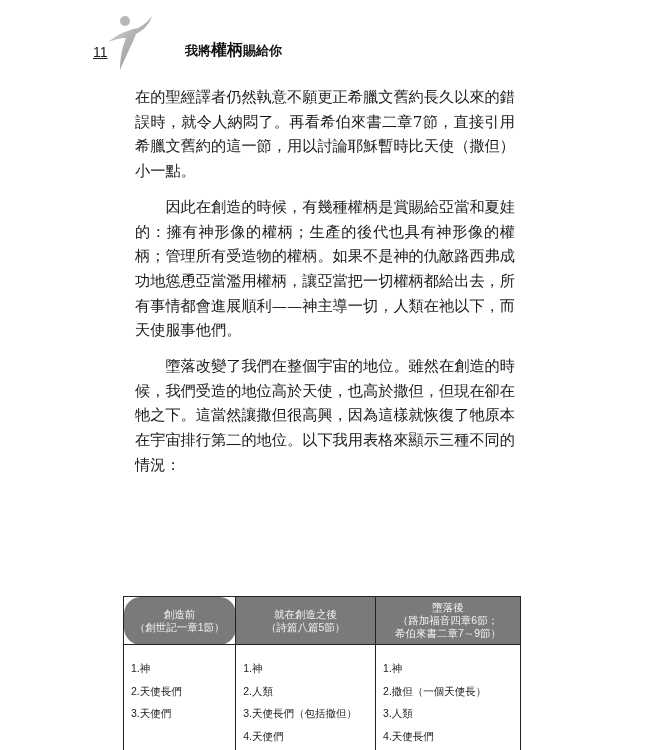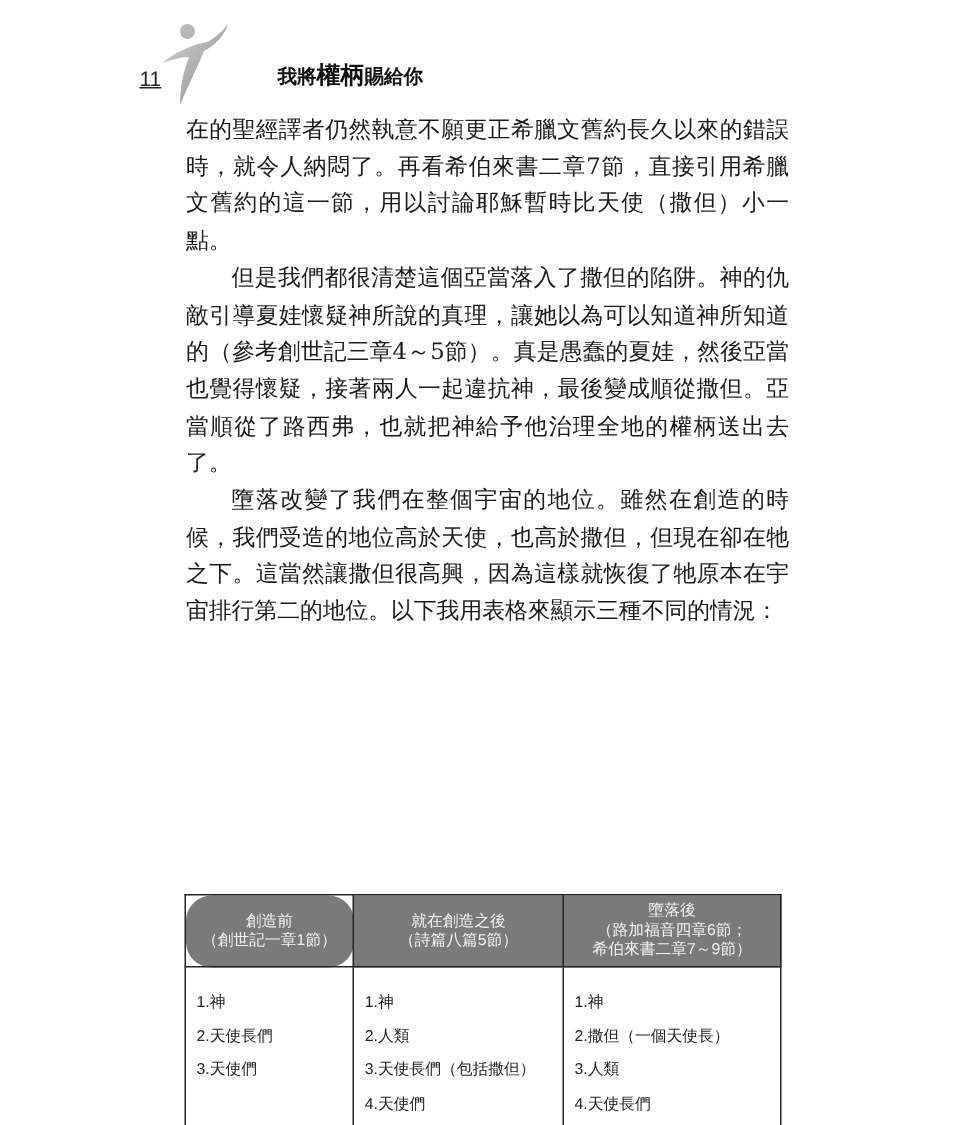--- a/index.html
+++ b/index.html
@@ -6,21 +6,21 @@
   body { width:650px; height:750px; position:relative; overflow:hidden;
          font-family:"DejaVu Serif", "Liberation Serif", serif; color:#1a1a1a; }
   .header { position:absolute; left:0; top:0; width:650px; height:70px; }
   .page-num { position:absolute; left:93px; top:44px; font-family:"Liberation Sans", sans-serif;
               font-size:14px; color:#222;text-decoration:underline; }
   .logo { position:absolute; left:106px; top:12px; width:48px; height:60px; }
   .book-title { position:absolute; left:137px; top:40px; font-size:13px; font-weight:bold; color:#111;
                 letter-spacing:0px; white-space:nowrap;margin-left:48px; }
   .book-title .big { font-size:16px; }
   .body-text { position:absolute; left:124px; top:74px; width:402px; }
-  .para { margin:0; font-size:15.2px; line-height:24.7px; text-align:justify; text-justify:inter-ideograph; }
+  .para { margin:11px; font-size:15.2px; line-height:24.7px; text-align:justify; text-justify:inter-ideograph; }
   .para.indent { text-indent:2em; }
   .para .quote { font-family:"DejaVu Sans", sans-serif; font-size:14px; color:#333; }
   .table-wrap { position:absolute; left:123px; top:596px; width:398px; }
   table { border-collapse:collapse; width:398px; font-family:"Liberation Sans", "DejaVu Sans", sans-serif; }
   th { background:#7a7a7a; color:#f2f2f2; font-weight:normal; font-size:10.5px; line-height:13px;
        border:1.5px solid #222; padding:4px 2px; text-align:center; vertical-align:middle; height:33px; }
   td { border:1.5px solid #222; vertical-align:top; padding:7px 7px 5px 7px; font-size:10.5px;
        line-height:12.5px; color:#222; height:57px; }
   td .item { display:block; white-space:nowrap;margin-top:10px; }
   .col1 { width:116px;border-radius:17px; } .col2 { width:137px; } .col3 { width:145px; }
@@ -40,21 +40,21 @@
     <circle cx="19" cy="9" r="5" fill="#b8b8b8"></circle>
     <path d="M2 30 C 12 22, 22 18, 32 16 C 38 13, 43 8, 46 4 C 44 11, 38 18, 30 22 C 26 32, 20 44, 14 58 C 14 46, 16 36, 20 26 C 14 26, 8 28, 2 30 Z" fill="url(#lg)"></path>
   </svg>
   <div class="book-title">
     <span>我將</span><span class="big">權柄</span><span>賜給你</span>
   </div>
 </div>
 
 <div class="body-text">
   <p class="para">在的聖經譯者仍然執意不願更正希臘文舊約長久以來的錯誤時，就令人納悶了。再看希伯來書二章7節，直接引用希臘文舊約的這一節，用以討論耶穌暫時比天使（撒但）小一點。</p>
-  <p class="para indent">但是我們都很清楚這個亞當落入了撒但的陷阱。神的仇敵引導夏娃懷疑神所說的真理，讓她以為可以知道神所知道的（參考創世記三章4～5節）。真是愚蠢的夏娃，然後亞當也覺得懷疑，接著兩人一起違抗神，最後變成順從撒但。亞當順從了路西弗，也就把神給予他治理全地的權柄送出去了。</p>
+  <p class="para indent">因此在創造的時候，有幾種權柄是賞賜給亞當和夏娃的：擁有神形像的權柄；生產的後代也具有神形像的權柄；管理所有受造物的權柄。如果不是神的仇敵路西弗成功地慫恿亞當濫用權柄，讓亞當把一切權柄都給出去，所有事情都會進展順利——神主導一切，人類在祂以下，而天使服事他們。</p>
   <p class="para indent">墮落改變了我們在整個宇宙的地位。雖然在創造的時候，我們受造的地位高於天使，也高於撒但，但現在卻在牠之下。這當然讓撒但很高興，因為這樣就恢復了牠原本在宇宙排行第二的地位。以下我用表格來顯示三種不同的情況：</p>
 </div>
 
 <div class="table-wrap">
   <table>
     <thead>
       <tr>
         <th class="col1">
           <div>創造前</div>
           <div>（創世記一章1節）</div>

